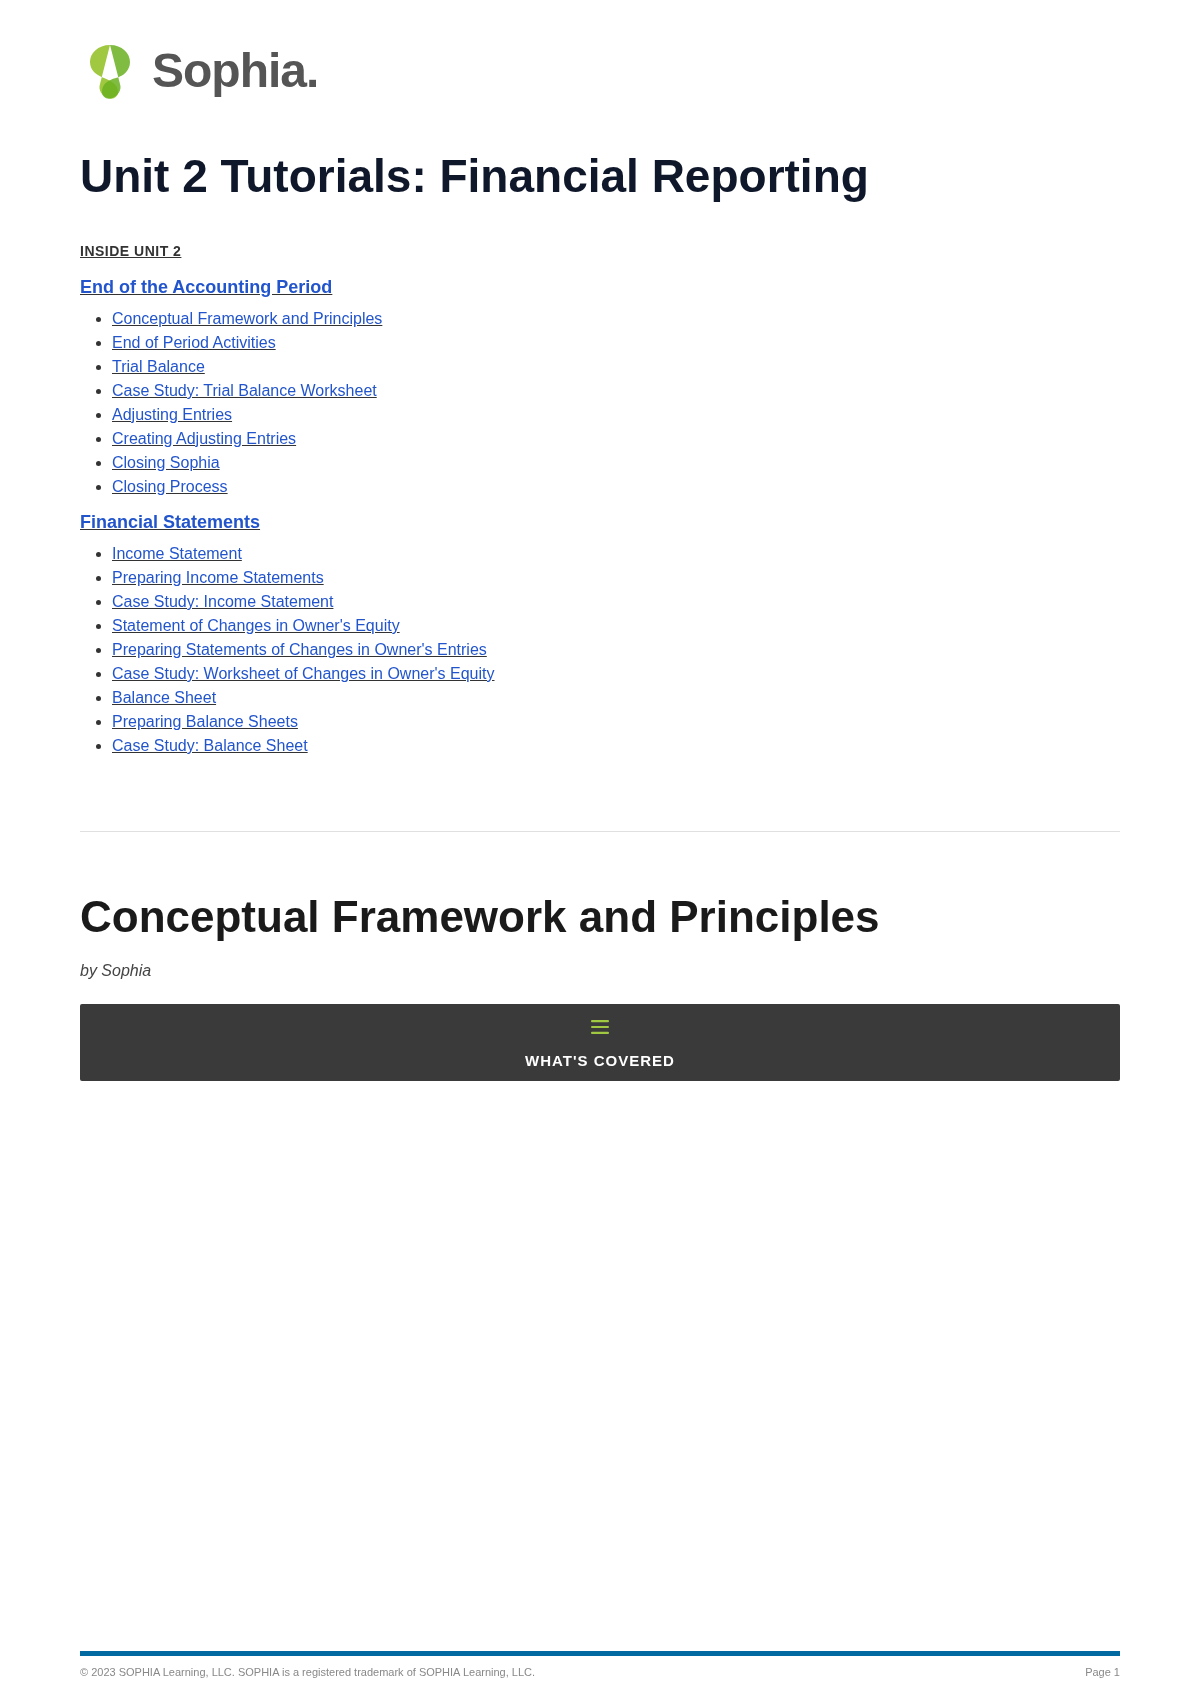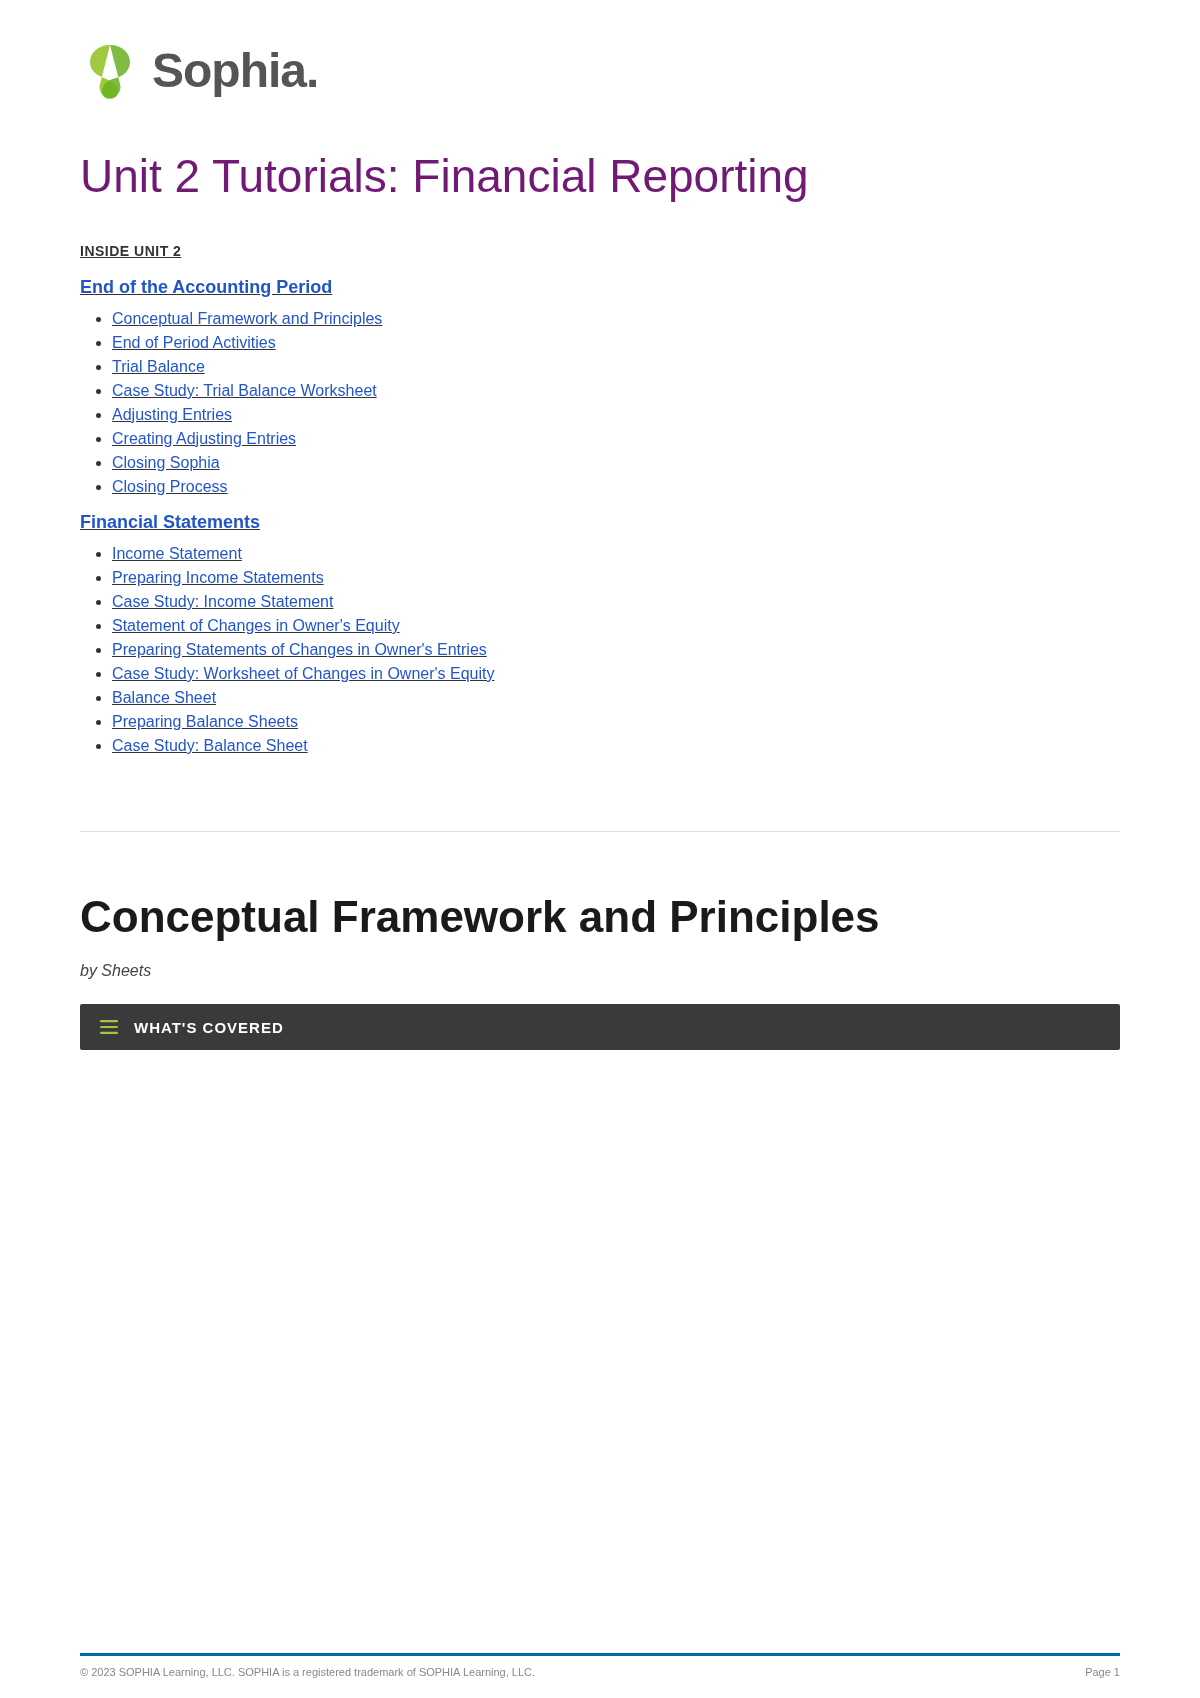--- a/index.html
+++ b/index.html
@@ -41,22 +41,22 @@
       font-size: 48px;
       font-weight: 700;
       color: #555555;
       letter-spacing: -1px;
     }
 
     
     .main-title {
       padding: 30px 80px 10px 80px;
       font-size: 46px;
-      font-weight: 400;
-      color: #701a75;
+      font-weight: 700;
+      color: #0f172a;
       line-height: 1.15;
     }
 
     
     .inside-unit-section {
       padding: 30px 80px 20px 80px;
       text-decoration: underline;
     }
 
     .inside-unit-label {
@@ -122,20 +122,21 @@
 
     
     .whats-covered-bar {
       background: #3a3a3a;
       display: flex;
       align-items: center;
       padding: 12px 18px;
       margin-bottom: 28px;
       gap: 14px;
       border-radius: 2px;
+      flex-direction: column;
     }
 
     .whats-covered-icon {
       color: #a0c840;
       font-size: 20px;
       display: flex;
       align-items: center;
     }
 
     .whats-covered-icon svg {
@@ -161,21 +162,21 @@
 
     
     .page-footer {
       position: absolute;
       bottom: 20px;
       left: 80px;
       right: 80px;
       display: flex;
       justify-content: space-between;
       align-items: center;
-      border-top: 3px solid #0369a1;
+      border-top: 5px solid #0369a1;
       padding-top: 10px;
     }
 
     .footer-copyright {
       font-size: 11px;
       color: #888888;
     }
 
     .footer-page {
       font-size: 11px;
@@ -228,21 +229,21 @@
     </ul>
 
   </div>
 
   <hr class="section-divider">
 
   <div class="content-section">
 
     <h2 class="content-main-title">Conceptual Framework and Principles</h2>
 
-    <div class="by-sophia">by Sheets</div>
+    <div class="by-sophia">by Sophia</div>
 
     <div class="whats-covered-bar">
       <span class="whats-covered-icon">
         <svg viewBox="0 0 22 22" xmlns="http://www.w3.org/2000/svg">
           <rect x="2" y="4" width="18" height="2.2" rx="1" fill="#a0c840"></rect>
           <rect x="2" y="9.9" width="18" height="2.2" rx="1" fill="#a0c840"></rect>
           <rect x="2" y="15.8" width="18" height="2.2" rx="1" fill="#a0c840"></rect>
         </svg>
       </span>
       <span class="whats-covered-label">WHAT'S COVERED</span>

